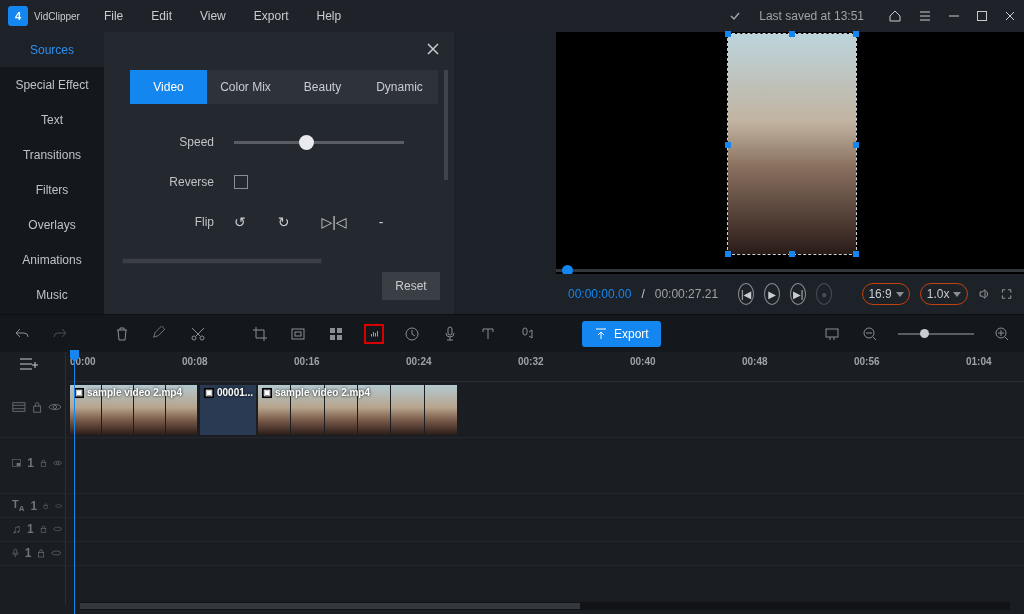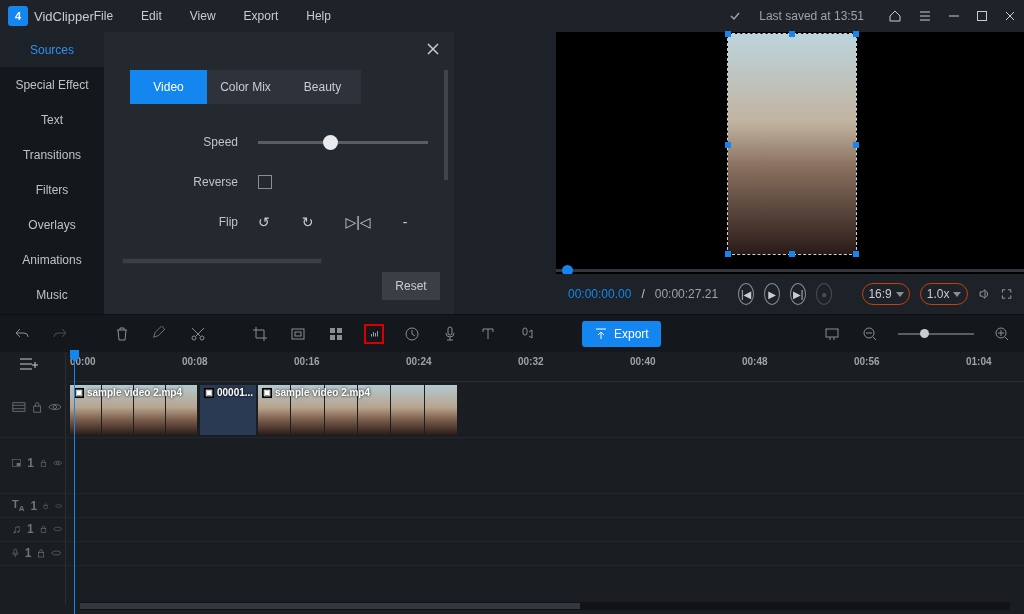--- a/index.html
+++ b/index.html
@@ -1,40 +1,40 @@
 <!DOCTYPE html>
 <html><head>
 <meta charset="utf-8">
 <style>
 * { margin: 0; padding: 0; box-sizing: border-box; font-family: "Segoe UI", Arial, sans-serif; user-select: none; }
 body { background: #1a1d22; color: #c0c3c8; width: 1024px; height: 614px; overflow: hidden; font-size: 12px; }
 
 
 .titlebar { height: 32px; background: #1f2329; display: flex; align-items: center; padding: 0 8px; }
 .logo { width: 20px; height: 20px; background: #1486f0; border-radius: 3px; display: flex; align-items: center; justify-content: center; color: #fff; font-size: 11px; font-weight: bold; margin-right: 6px; }
-.app-title { font-size: 13px; color: #c9ccd0; }
+.app-title { font-size: 10px; margin-right: 24px; color: #c9ccd0; }
 .menu { display: flex; gap: 28px; flex: 1; }
 .menu span { cursor: pointer; color: #c9ccd0; }
 .titlebar .status { display:flex; align-items:center; gap:18px; color:#9fa3a8; margin-right:24px; }
 .win-ctl { display:flex; gap:16px; align-items:center; color:#c9ccd0; }
 .win-ctl svg, .win-ctl span { cursor:pointer; }
 
 
 .workspace { height: 282px; display:flex; }
 .sidebar { width: 104px; background:#14171b; display:flex; flex-direction:column; }
 .sidebar div { height:35px; display:flex; align-items:center; justify-content:center; font-size:12px; cursor:pointer; color:#bfc3c8; }
 .sidebar .active { color:#2f8ff0; background:#1d2228; }
 
 .panel-wrap { flex:1; position:relative; background:#1d2228; }
 .panel { position:absolute; left:0; top:0; width:350px; height:282px; background:#24282f; z-index:5; }
 .panel .close { position:absolute; top:10px; right:14px; cursor:pointer; }
 .tabs { position:absolute; top:38px; left:26px; display:flex; }
 .tabs div { width:77px; height:34px; display:flex; align-items:center; justify-content:center; background:#2e333b; color:#c9ccd0; font-size:12px; cursor:pointer; }
 .tabs .on { background:#1486f0; color:#fff; }
-.panel-body { position:absolute; top:90px; left:0; right:4px;padding-left:24px; }
+.panel-body { position:absolute; top:90px; left:0; right:4px; }
 .row { display:flex; align-items:center; height:40px; }
 .row .lbl { width:130px; text-align:right; padding-right:20px; color:#c0c3c8; }
 .slider { width:170px; height:3px; background:#5a5e64; position:relative; }
 .slider .knob { position:absolute; top:-6px; left:65px; width:15px; height:15px; border-radius:50%; background:#e9ebee; }
 .chk { width:14px; height:14px; border:1px solid #8a8e94; }
 .flip-btns { display:flex; gap:32px; padding-left:0; color:#c9ccd0;}
 .flip-btns span { cursor:pointer; font-size:14px; }
 .reset { position:absolute; bottom:14px; right:14px; width:58px; height:28px; background:#3a3f46; display:flex; align-items:center; justify-content:center; cursor:pointer; color:#c9ccd0;}
 .panel .scroller { position:absolute; top:38px; right:6px; width:4px; height:110px; background:#40454c; }
 .panel .hscroller { position:absolute; bottom:50px; left:18px; width:200px; height:6px; background:#3a3f46; border:1px solid #2a2e34;}
@@ -138,20 +138,21 @@
     <div class="panel">
       <div class="close">
         <svg width="14" height="14" viewBox="0 0 14 14">
             <path d="M2 2l10 10M12 2L2 12" stroke="#c9ccd0" stroke-width="1.5"></path>
           </svg>
       </div>
       <div class="tabs">
         <div class="on">Video</div>
         <div>Color Mix</div>
         <div>Beauty</div>
+        <div>Dynamic</div>
       </div>
       <div class="scroller"></div>
       <div class="panel-body">
         <div class="row">
           <div class="lbl">Speed</div>
           <div class="slider">
               <div class="knob"></div>
             </div>
         </div>
         <div class="row">

